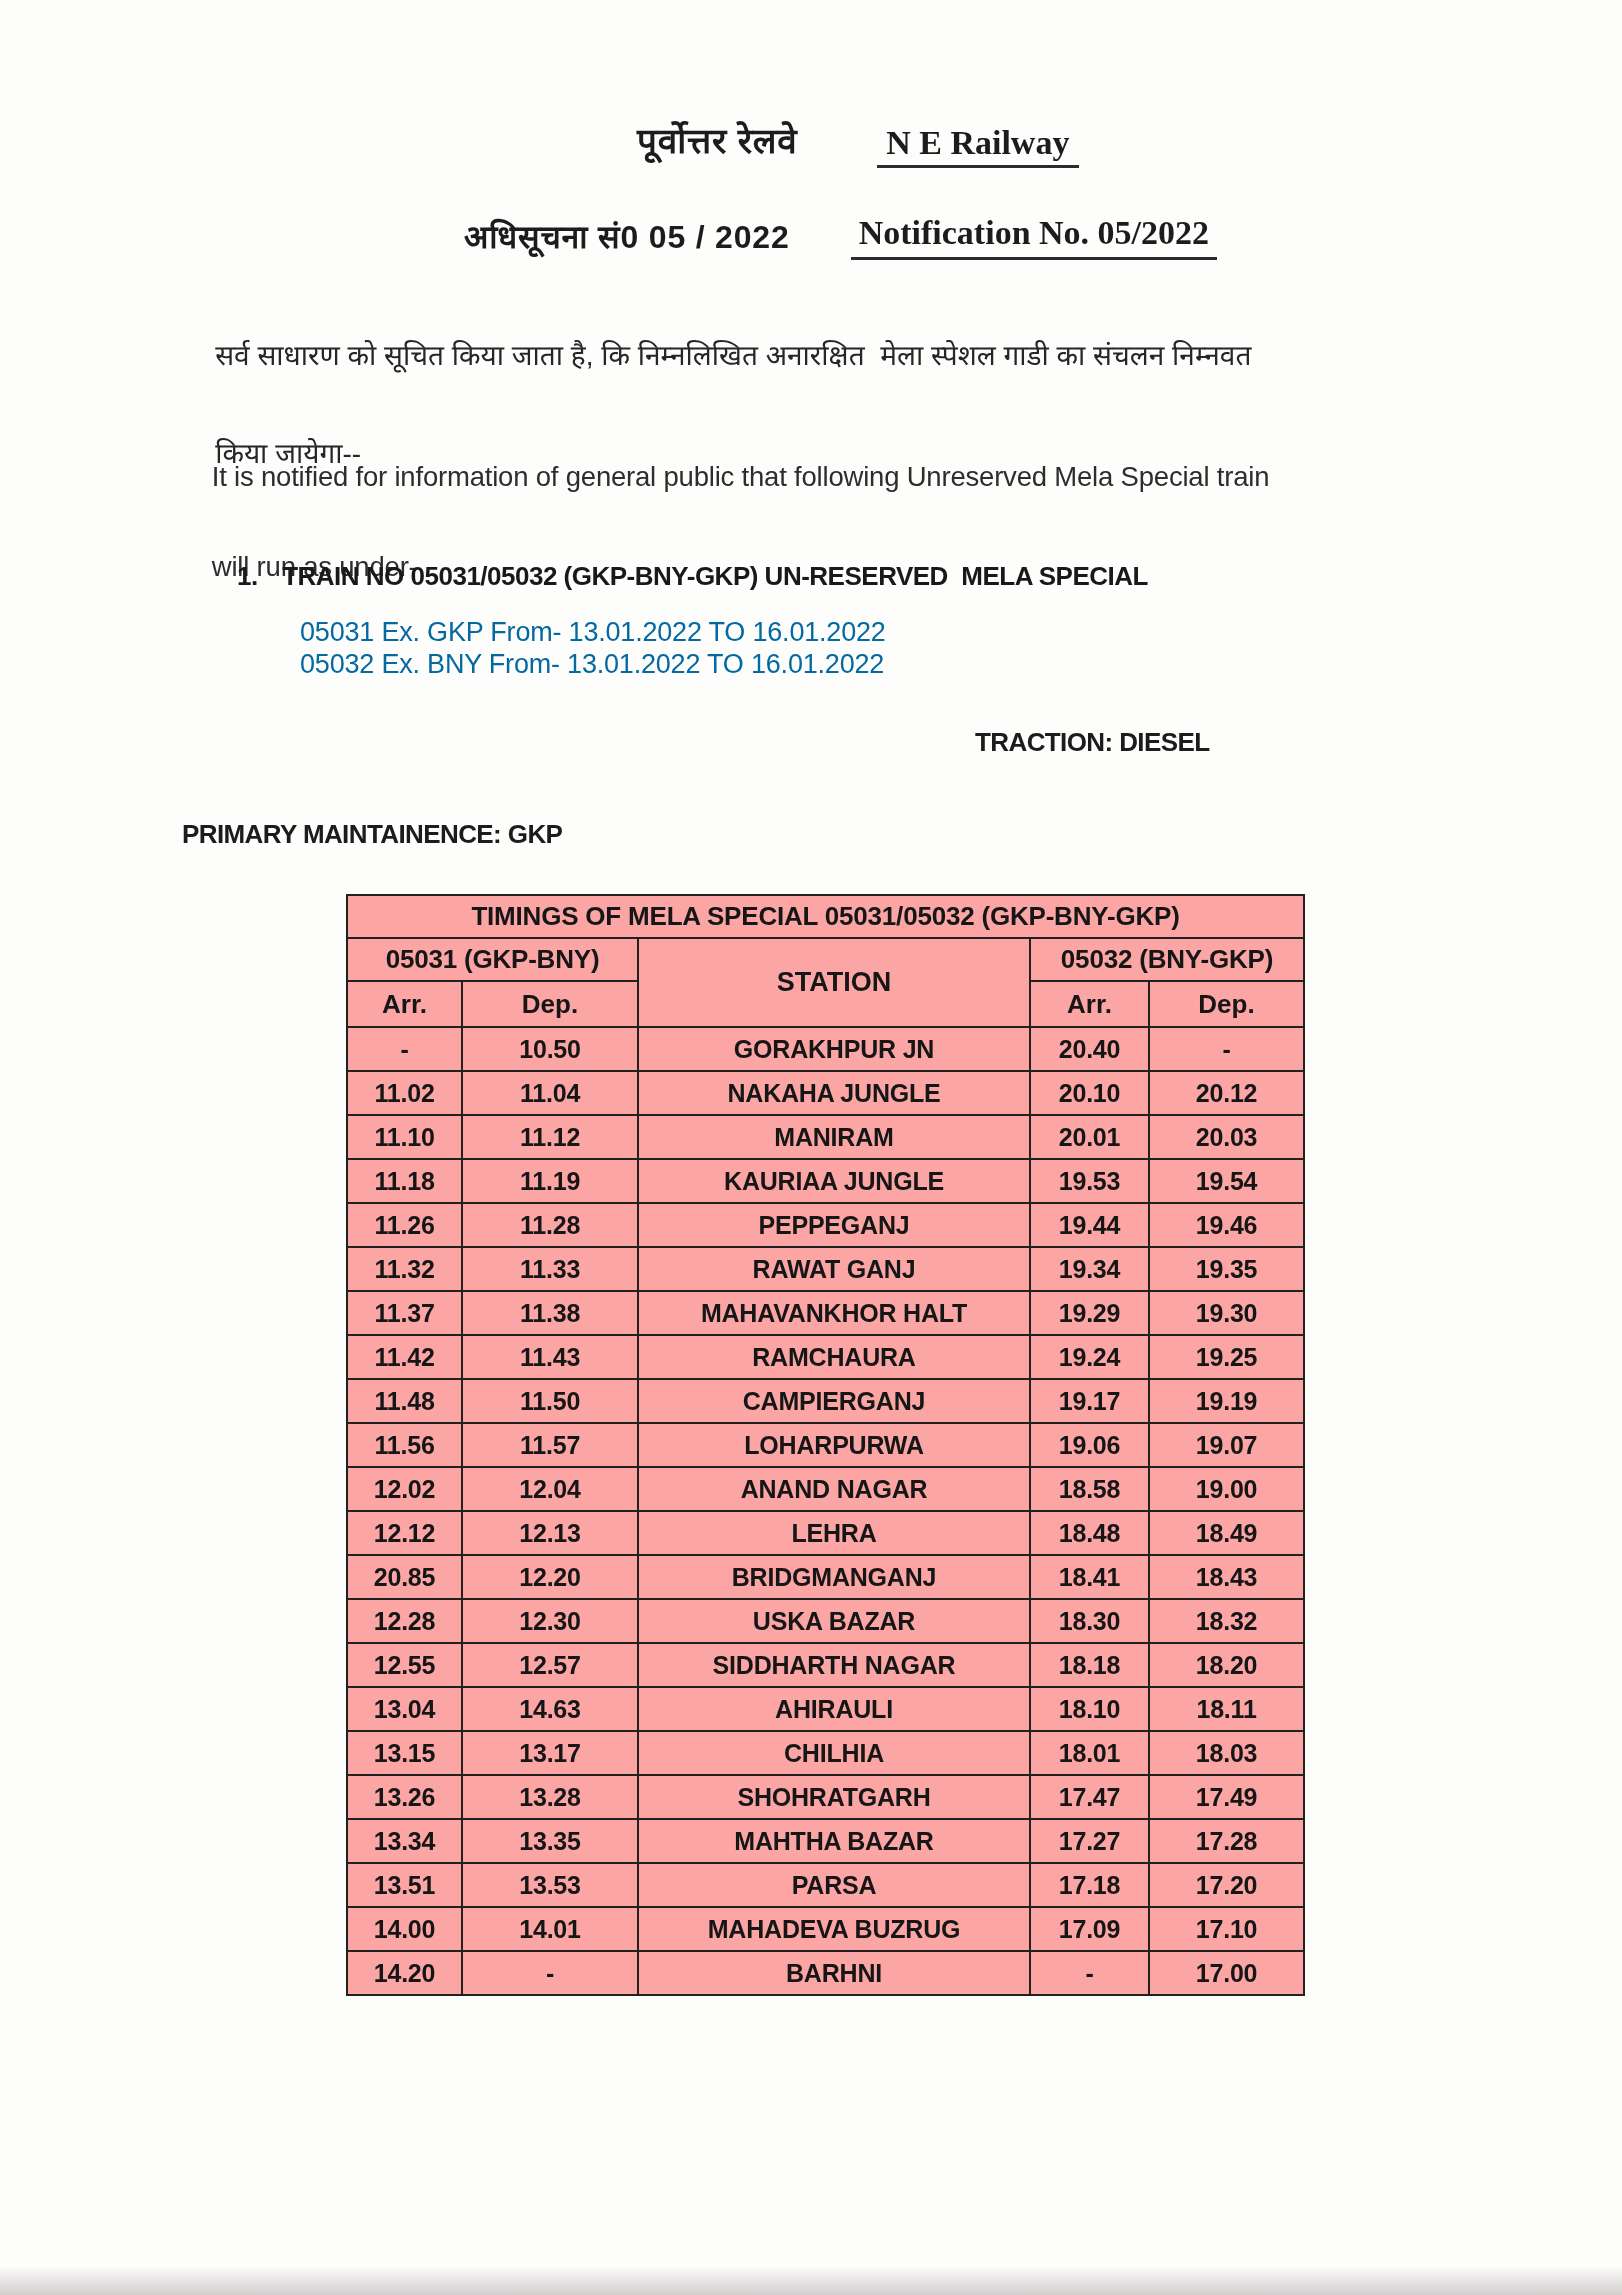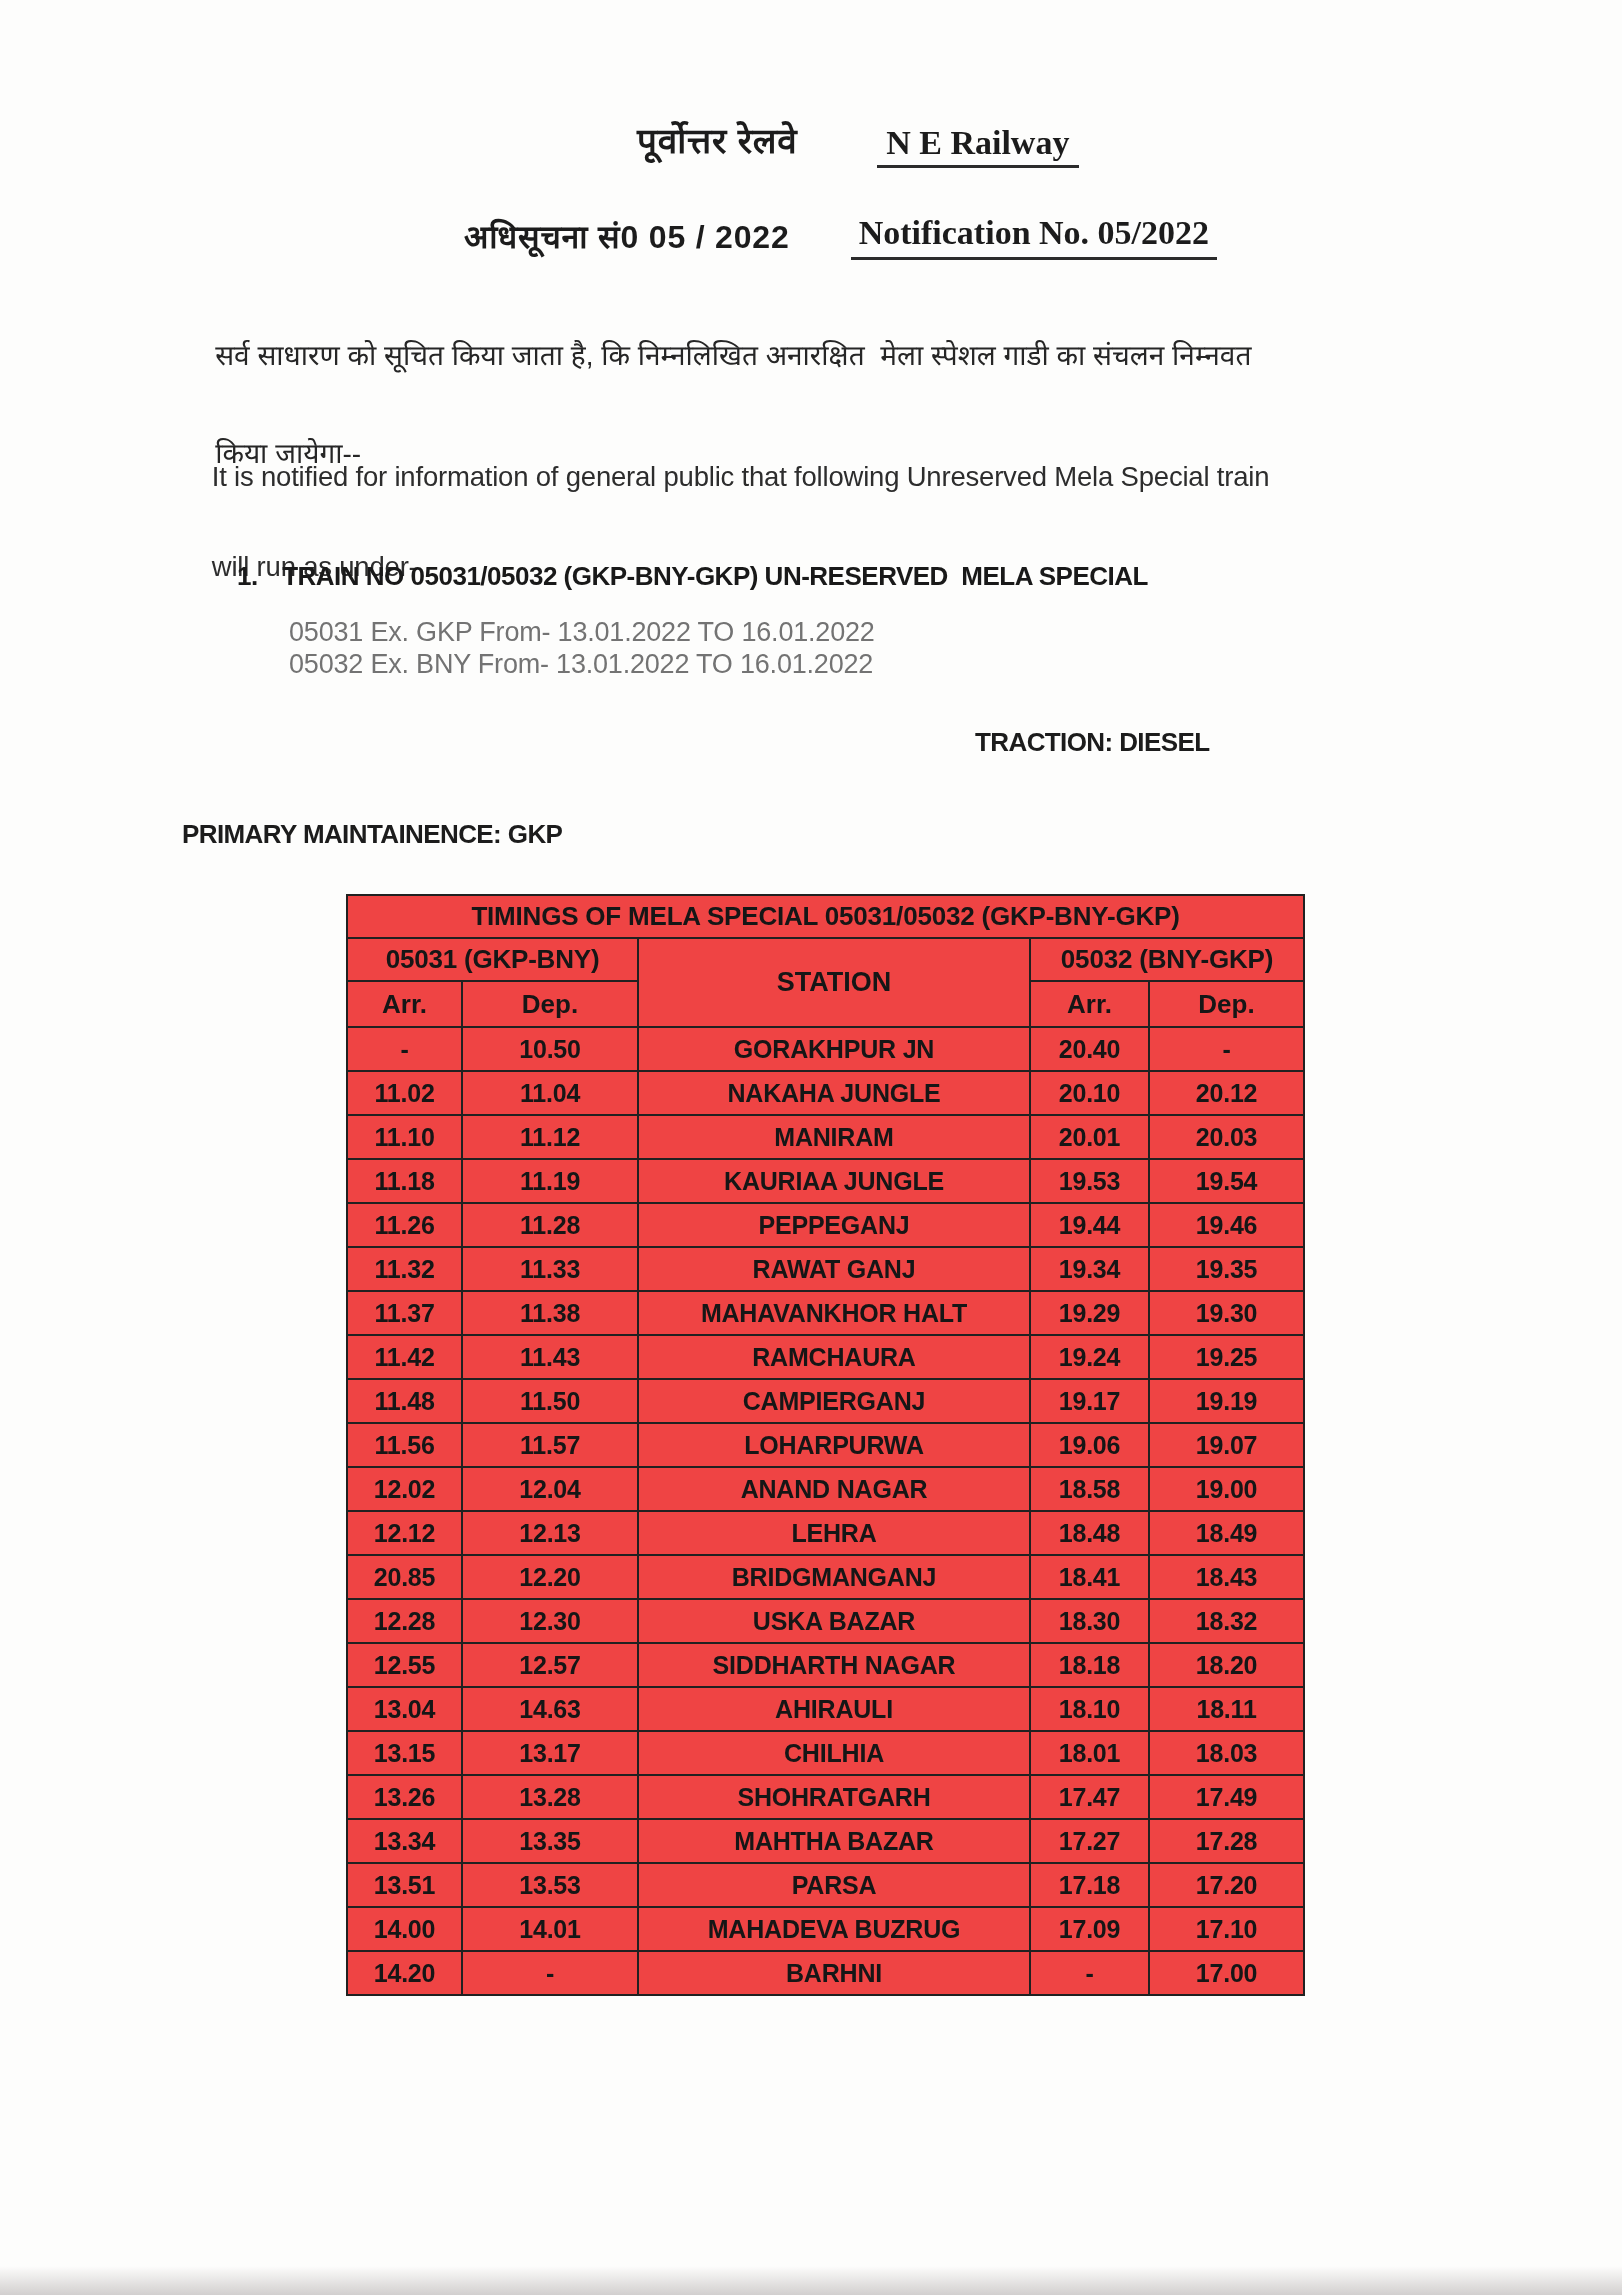--- a/index.html
+++ b/index.html
@@ -49,42 +49,42 @@
     color:#2d2d2d;letter-spacing:-0.2px;
   }
   
   .train-head{
     position:absolute;left:237px;top:561px;
     display:flex;gap:24.5px;
     font-size:26px;font-weight:700;letter-spacing:-0.5px;
     white-space:pre-wrap;color:#191919;
   }
   .sched{
-    position:absolute;left:289px;
-    font-size:27px;color:#737373;letter-spacing:-0.2px;white-space:pre-wrap;
+    position:absolute;left:300px;
+    font-size:27px;color:#0369a1;letter-spacing:-0.2px;white-space:pre-wrap;
   }
   .s1{top:617px;}
   .s2{top:649px;}
   .comp{
     position:absolute;left:182px;top:751px;
     font-size:26px;font-weight:700;letter-spacing:-0.6px;white-space:pre-wrap;
   }
   .tract{
     position:absolute;left:950px;top:727px;
     font-size:26px;font-weight:700;letter-spacing:-0.6px;margin-left:25px;
   }
   .pm{
     position:absolute;left:182px;top:819px;
     font-size:26px;font-weight:700;letter-spacing:-0.6px;
   }
   
   .tt{
     position:absolute;left:346px;top:894px;width:956px;
     border-collapse:collapse;table-layout:fixed;
-    background:#ef4444;
+    background:#fca5a5;
   }
   .tt th,.tt td{
     border:2.3px solid #212121;
     text-align:center;vertical-align:middle;
     font-weight:700;padding:0;color:#161616;
   }
   .c1{width:115px}.c2{width:176px}.c3{width:392px}.c4{width:119px}.c5{width:155px}
   .tt-title{font-size:26px;height:41px;letter-spacing:-0.2px;}
   .grp{font-size:26px;height:41px;letter-spacing:-0.2px;}
   .station-h{font-size:27px;}

